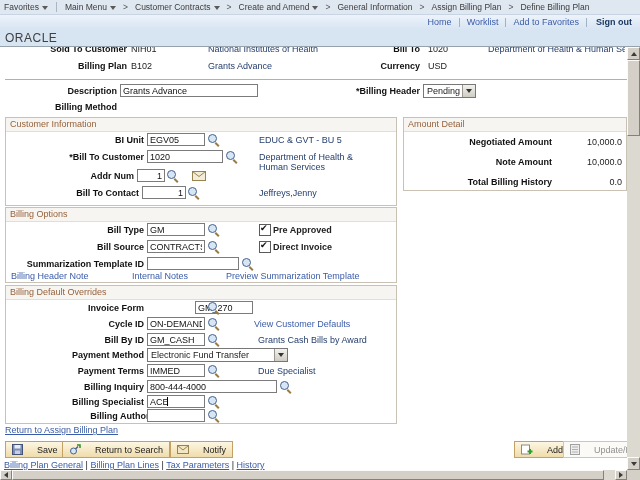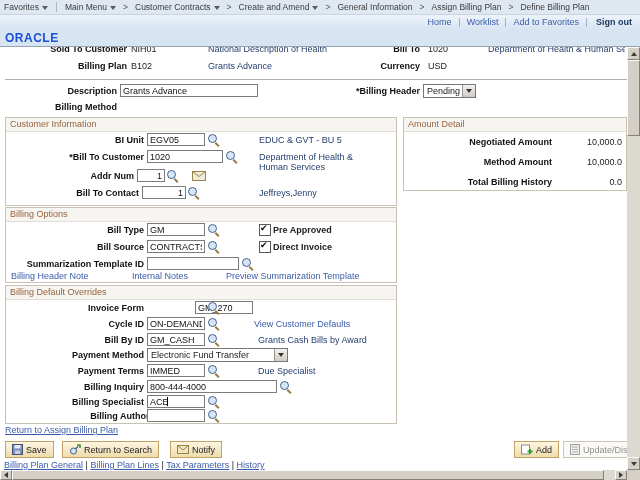--- a/index.html
+++ b/index.html
@@ -13,21 +13,21 @@
   .caret{display:inline-block;margin-left:3px;border-left:3px solid transparent;border-right:3px solid transparent;border-top:4px solid #5a5a5a;vertical-align:middle}
   .gt{color:#555;margin:0 3px}
   .gt::before{content:">"}
 
   #links-bar{position:absolute;left:0;top:14px;width:640px;height:16px;background:linear-gradient(#eef4fb,#d7e4f2);display:flex;align-items:center;justify-content:flex-end;padding-right:8px;box-sizing:border-box}
   #links-bar .hlink{color:#3a5ca8;margin:0 7px;cursor:pointer}
   #links-bar .vsep{width:1px;height:9px;background:#9fb2c8}
   #links-bar .signout{color:#16355f;font-weight:bold;margin-left:9px;cursor:pointer}
 
   #logo-row{position:absolute;left:0;top:30px;width:640px;height:16px;background:#d7e4f2;border-bottom:1px solid #98a2ad}
-  #logo{position:absolute;left:5px;top:1px;font-size:12px;font-weight:bold;letter-spacing:.5px;color:#1d4ed8}
+  #logo{position:absolute;left:5px;top:1px;font-size:12px;font-weight:normal;letter-spacing:.5px;color:#404040}
 
   
   .lbl{position:absolute;font-weight:bold;text-align:right;white-space:nowrap;color:#111}
   .txt{position:absolute;white-space:nowrap}
   .desc{color:#27406e}
   .val{color:#222}
   .link{color:#3a5ca8;cursor:pointer;text-decoration:none}
   .ulink{text-decoration:underline}
   .inp{position:absolute;height:13px;border:1px solid #7b7b7b;background:#fff;font-family:"Liberation Sans",sans-serif;font-size:9px;padding:0 2px;box-sizing:border-box;color:#111}
   .inp.num{text-align:right}
@@ -39,21 +39,21 @@
   .cb-lbl{position:absolute;font-weight:bold;white-space:nowrap}
   .dd{position:absolute;height:14px;border:1px solid #777;background:#fff;display:flex;box-sizing:border-box;cursor:pointer}
   .dd-text{flex:1;padding:1px 3px;white-space:nowrap;overflow:hidden}
   .dd-btn{width:12px;background:linear-gradient(#f2f1ee,#cfccc4);border-left:1px solid #9a968e;display:flex;align-items:center;justify-content:center}
   .dd-btn::after{content:"";border-left:3px solid transparent;border-right:3px solid transparent;border-top:4px solid #333}
   .dd.disabled{background:#e2dfd8}
   .grp{position:absolute;border:1px solid #c9c2b4;background:#fff}
   .grp-hd{height:12px;padding:1px 0 0 4px;color:#96623c;background:#f7f5f1;border-bottom:1px solid #e3ded3}
   .hr{position:absolute;border-top:1px solid #b0b0b0}
 
-  .btn{position:absolute;height:17px;display:inline-flex;align-items:center;gap:3px;padding:0 6px;background:linear-gradient(#fdf6e3,#efdcab);border:1px solid #c1a264;font-size:9px;color:#222;box-sizing:border-box;cursor:pointer;white-space:nowrap}
+  .btn{position:absolute;height:17px;display:inline-flex;align-items:center;gap:14px;padding:0 6px;background:linear-gradient(#fdf6e3,#efdcab);border:1px solid #c1a264;font-size:9px;color:#222;box-sizing:border-box;cursor:pointer;white-space:nowrap}
   .btn.disabled{background:#fbfaf7;border-color:#cdc7ba;color:#8f8f8f;cursor:default}
 
   
   .sb-track-v{position:absolute;left:627px;top:47px;width:13px;height:423px;background:#dcd9d1}
   .sb-track-h{position:absolute;left:0;top:470px;width:627px;height:10px;background:#dcd9d1}
   .sb-el{position:absolute;background:#d4d0c8;border:1px solid;border-color:#fcfbf9 #84817a #84817a #fcfbf9;box-sizing:border-box;display:flex;align-items:center;justify-content:center}
   .arr-up{border-left:3px solid transparent;border-right:3px solid transparent;border-bottom:4px solid #3b3b3b}
   .arr-dn{border-left:3px solid transparent;border-right:3px solid transparent;border-top:4px solid #3b3b3b}
   .arr-lf{border-top:3px solid transparent;border-bottom:3px solid transparent;border-right:4px solid #3b3b3b}
   .arr-rt{border-top:3px solid transparent;border-bottom:3px solid transparent;border-left:4px solid #3b3b3b}
@@ -95,21 +95,21 @@
   </div>
 
   <div id="logo-row">
     <span id="logo">ORACLE</span>
   </div>
 
   <div class="clip-row">
     <div class="clip-inner">
       <span class="lbl" style="left:25px;top:0;width:102px">Sold To Customer</span>
       <span class="txt val" style="left:131px;top:0">NIH01</span>
-      <span class="txt desc" style="left:208px;top:0">National Description of Health</span>
+      <span class="txt desc" style="left:208px;top:0">National Institutes of Health</span>
       <span class="lbl" style="left:360px;top:0;width:60px">Bill To</span>
       <span class="txt val" style="left:428px;top:0">1020</span>
       <span class="txt desc" style="left:488px;top:0;width:137px;overflow:hidden">Department of Health &amp; Human Services</span>
     </div>
   </div>
 
   <span class="lbl" style="left:25px;top:61px;width:102px">Billing Plan</span>
   <span class="txt val" style="left:131px;top:61px">B102</span>
   <span class="txt desc" style="left:208px;top:61px">Grants Advance</span>
   <span class="lbl" style="left:360px;top:61px;width:60px">Currency</span>
@@ -149,21 +149,21 @@
     <span class="lbl" style="left:33px;top:70px;width:100px">Bill To Contact</span>
     <input class="inp num" style="left: 136px; top: 68px; width: 44px;" value="1">
     <span class="mag" style="left:182px;top:69px"></span>
     <span class="txt desc" style="left:253px;top:70px">Jeffreys,Jenny</span>
   </div>
 
   <div class="grp" style="left:403px;top:117px;width:222px;height:72px">
     <div class="grp-hd">Amount Detail</div>
     <span class="lbl" style="left:10px;top:19px;width:138px">Negotiated Amount</span>
     <span class="txt val" style="left:140px;top:19px;width:78px;text-align:right">10,000.0</span>
-    <span class="lbl" style="left:10px;top:39px;width:138px">Method Amount</span>
+    <span class="lbl" style="left:10px;top:39px;width:138px">Note Amount</span>
     <span class="txt val" style="left:140px;top:39px;width:78px;text-align:right">10,000.0</span>
     <span class="lbl" style="left:10px;top:59px;width:138px">Total Billing History</span>
     <span class="txt val" style="left:140px;top:59px;width:78px;text-align:right">0.0</span>
   </div>
 
   <div class="grp" style="left:5px;top:207px;width:390px;height:74px">
     <div class="grp-hd">Billing Options</div>
     <span class="lbl" style="left:38px;top:17px;width:100px">Bill Type</span>
     <input class="inp" style="left: 141px; top: 15px; width: 58px;" value="GM">
     <span class="mag" style="left:202px;top:16px"></span>

